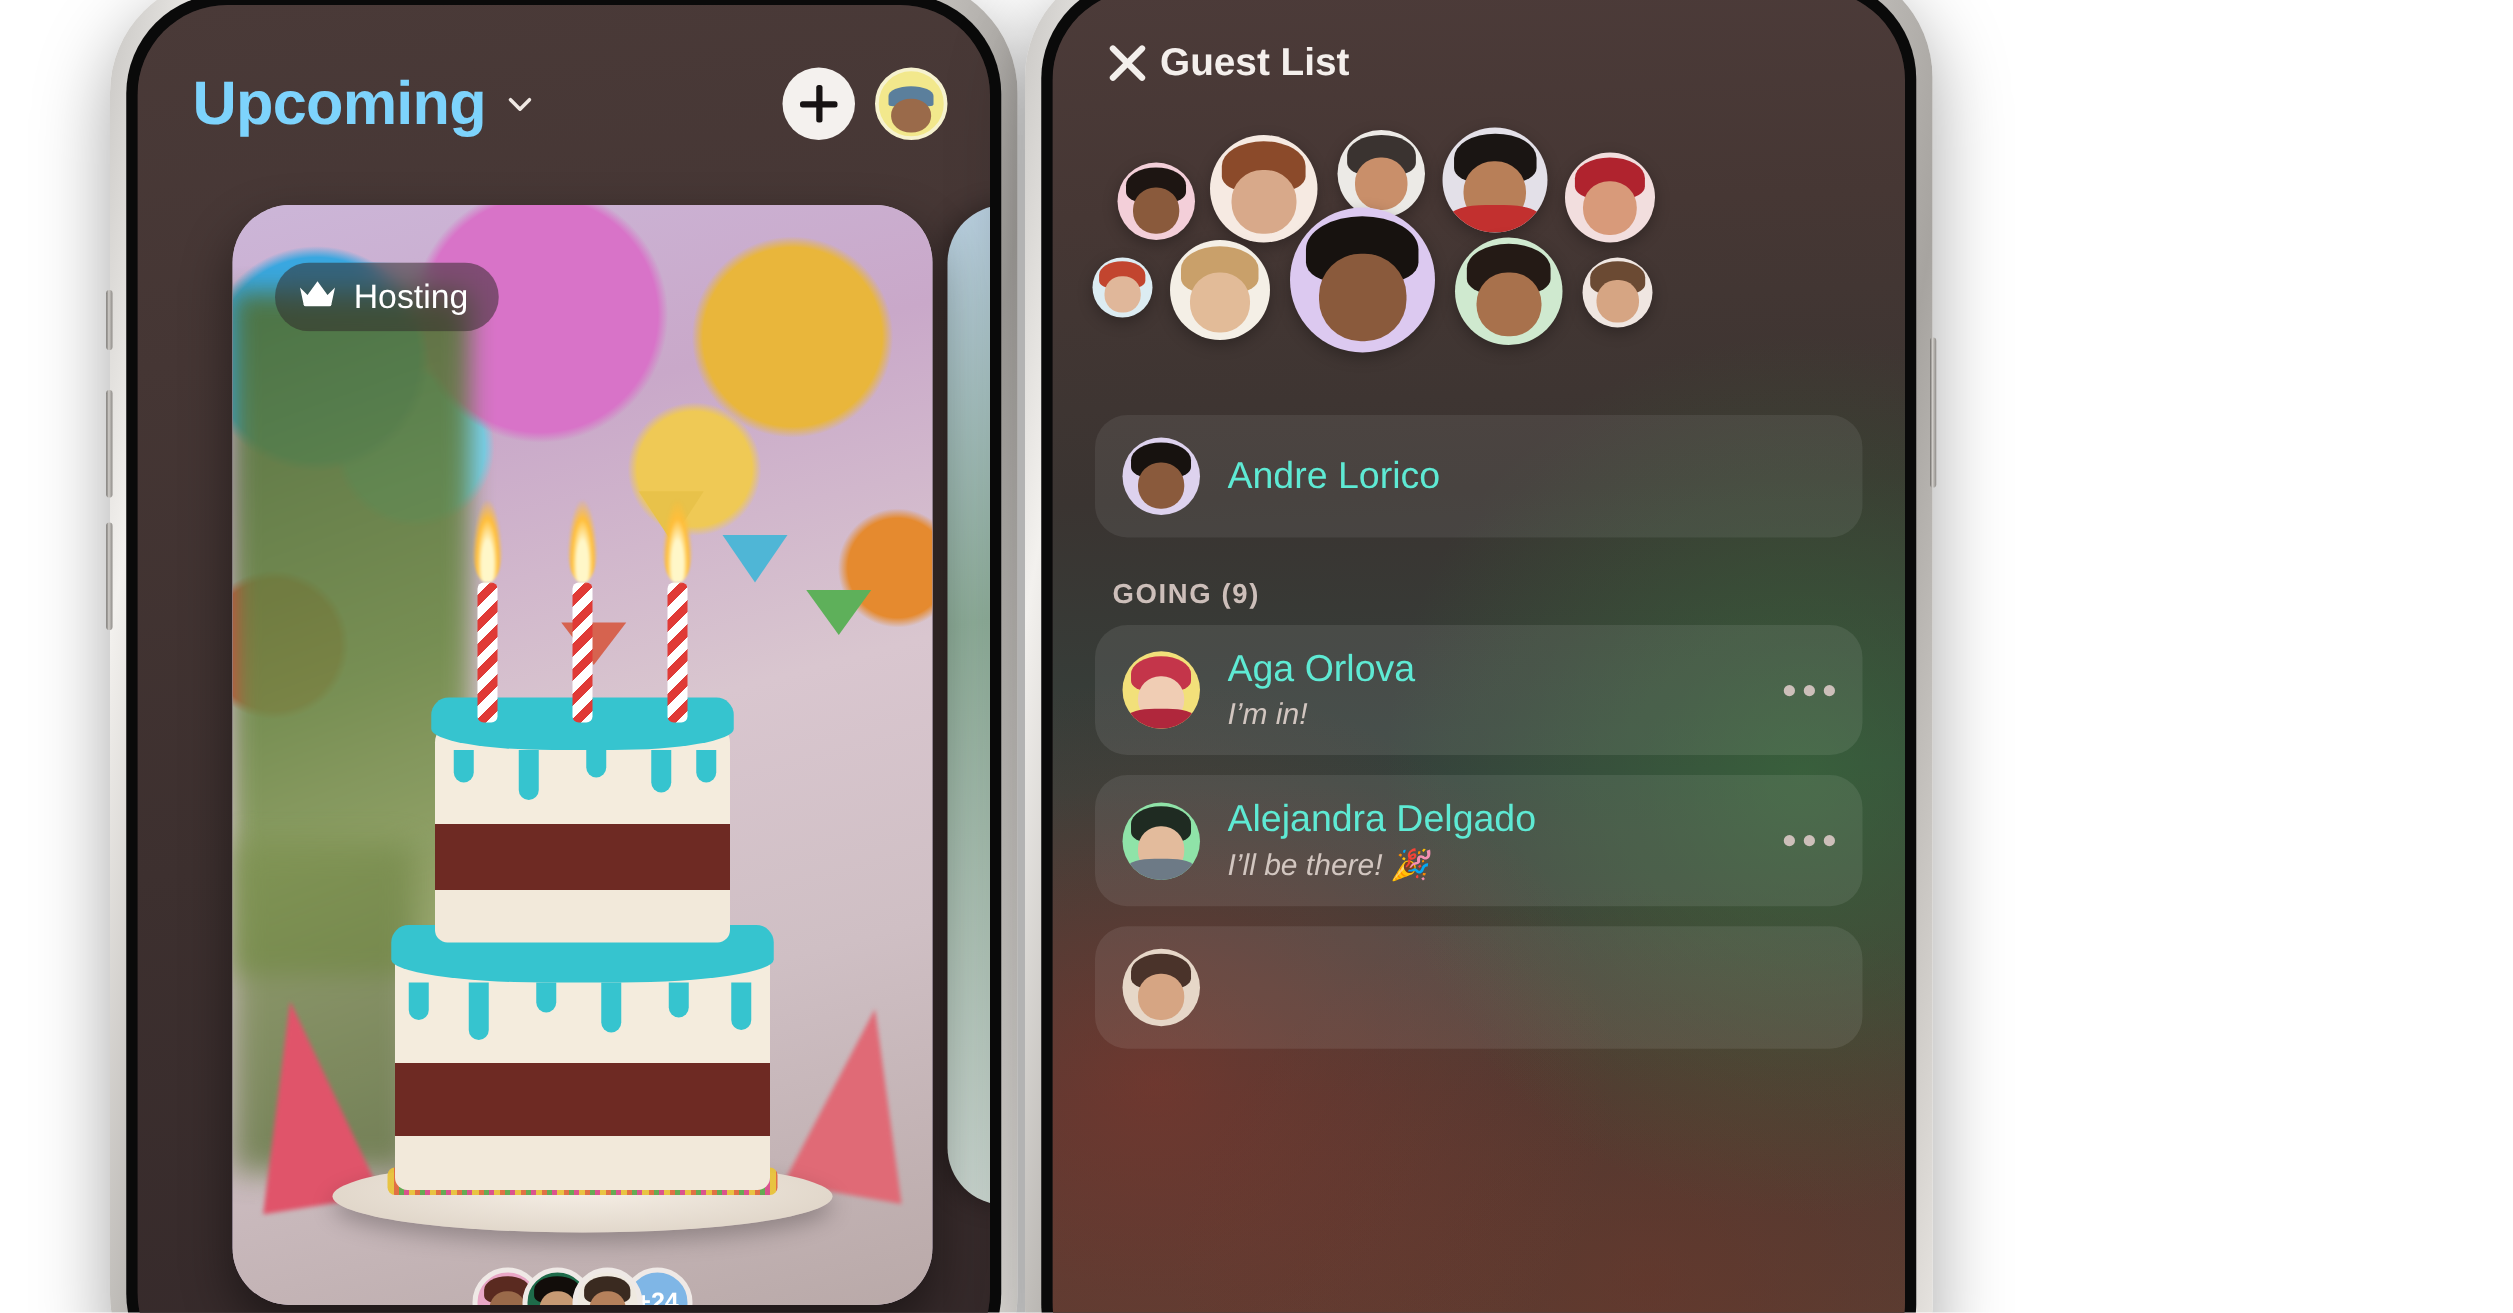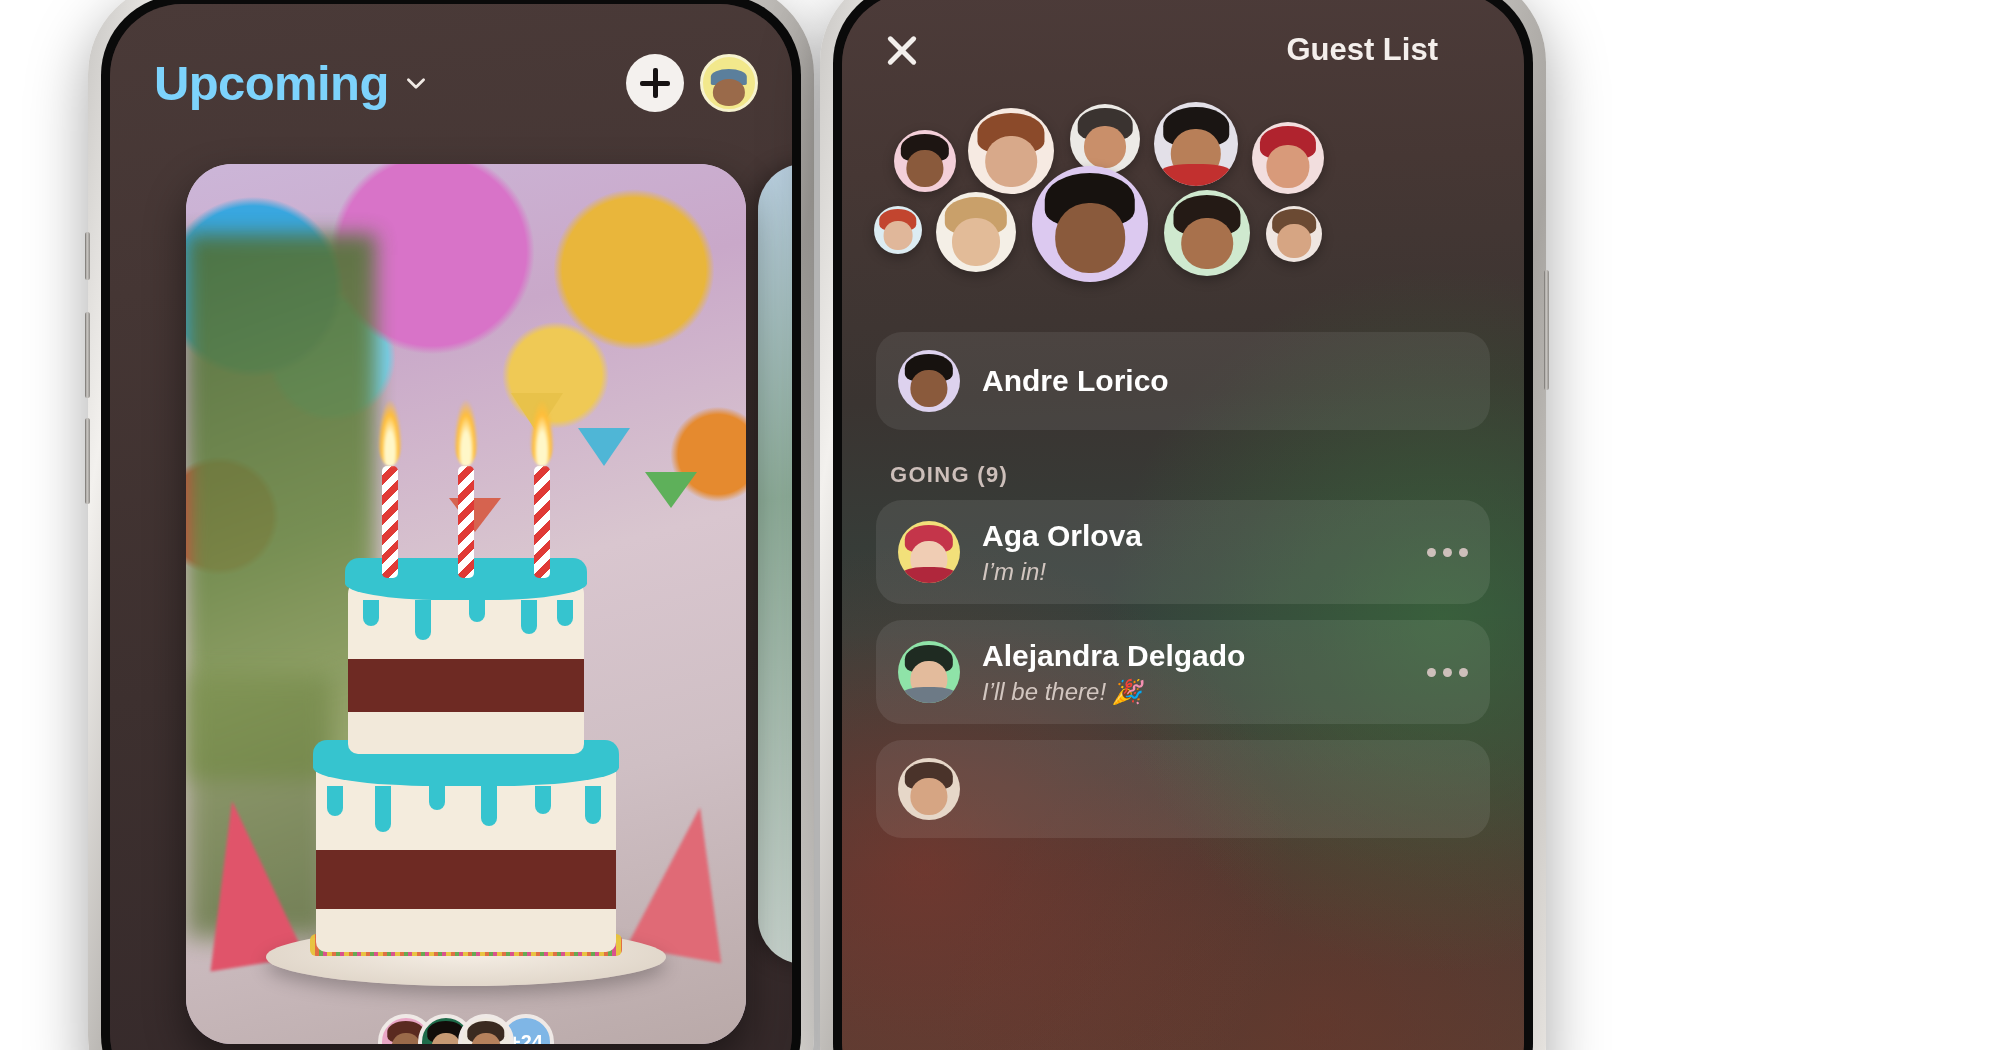--- a/index.html
+++ b/index.html
@@ -288,21 +288,21 @@
     display:flex; align-items:center; padding:0 34px; box-sizing:border-box; z-index: 8;
   }
   .x-btn { width: 52px; height: 52px; position:relative; flex:none; }
   .x-btn span {
     position:absolute; left:7px; top:24px; width:38px; height:5px;
     background:#f3efec; border-radius:3px;
   }
   .x-btn span:first-child { transform: rotate(45deg); }
   .x-btn span:last-child { transform: rotate(-45deg); }
   .rp-title {
-    flex:1; text-align:right; color:#f4efec;
+    flex:1; text-align:left; color:#f4efec;
     font-size: 31px; font-weight: 600; margin-right: 52px;
     white-space: nowrap;
   }
 
   .memoji-cluster {
     position:absolute; top: 108px; left: 0; right: 0; height: 230px;
   }
   .mc {
     position:absolute; border-radius:50%; overflow:hidden;
     box-shadow: 0 4px 12px rgba(0,0,0,.28);
@@ -322,21 +322,21 @@
     padding: 18px 22px;
     box-sizing: border-box;
     min-height: 92px;
   }
   .row-av {
     width: 62px; height: 62px; border-radius:50%;
     overflow:hidden; position:relative; flex:none; margin-right: 22px;
   }
   .row-text { flex:1; min-width:0; }
   .row-name {
-    color:#ffffff; font-size: 30px; font-weight: 700;
+    color:#5eead4; font-size: 30px; font-weight: 400;
     white-space:nowrap; overflow:hidden; text-overflow:ellipsis;
     line-height: 1.2;
   }
   .row-reply {
     color:#d2c6c0; font-size: 24px; font-style: italic;
     margin-top: 4px; white-space:nowrap; overflow:hidden; text-overflow:ellipsis;
   }
   .row-more {
     flex:none; display:flex; gap: 7px; padding-left: 14px;
   }
@@ -421,20 +421,29 @@
               <span class="drip" style="left:212px; height:26px;"></span>
             </div>
             <div class="candle" style="left:calc(50% - 84px);"></div>
             <div class="candle" style="left:calc(50% - 8px);"></div>
             <div class="candle" style="left:calc(50% + 68px);"></div>
             <div class="flame" style="left:calc(50% - 88px);"></div>
             <div class="flame" style="left:calc(50% - 12px);"></div>
             <div class="flame" style="left:calc(50% + 64px);"></div>
           </div>
 
+          <div class="hosting-pill">
+            <span>
+              <svg width="32" height="24" viewBox="0 0 32 24" fill="#ffffff">
+                  <path d="M2 7l6 6 8-11 8 11 6-6-3 14H5L2 7z"></path>
+                  <rect x="5" y="19" width="22" height="3" rx="1.5"></rect>
+                </svg>
+            </span>
+            <span class="hosting-label">Hosting</span>
+          </div>
 
           <div class="lp-bottom-avatars">
             <div class="mini-av" style="background:#e9a7c6;">
                 <div class="mj">
                   <div class="hr" style="background:#5a2a20;"></div>
                   <div class="sk" style="background:#9a6a4a;"></div>
                 </div>
               </div>
             <div class="mini-av" style="background:#1e6b4a;">
                 <div class="mj">

